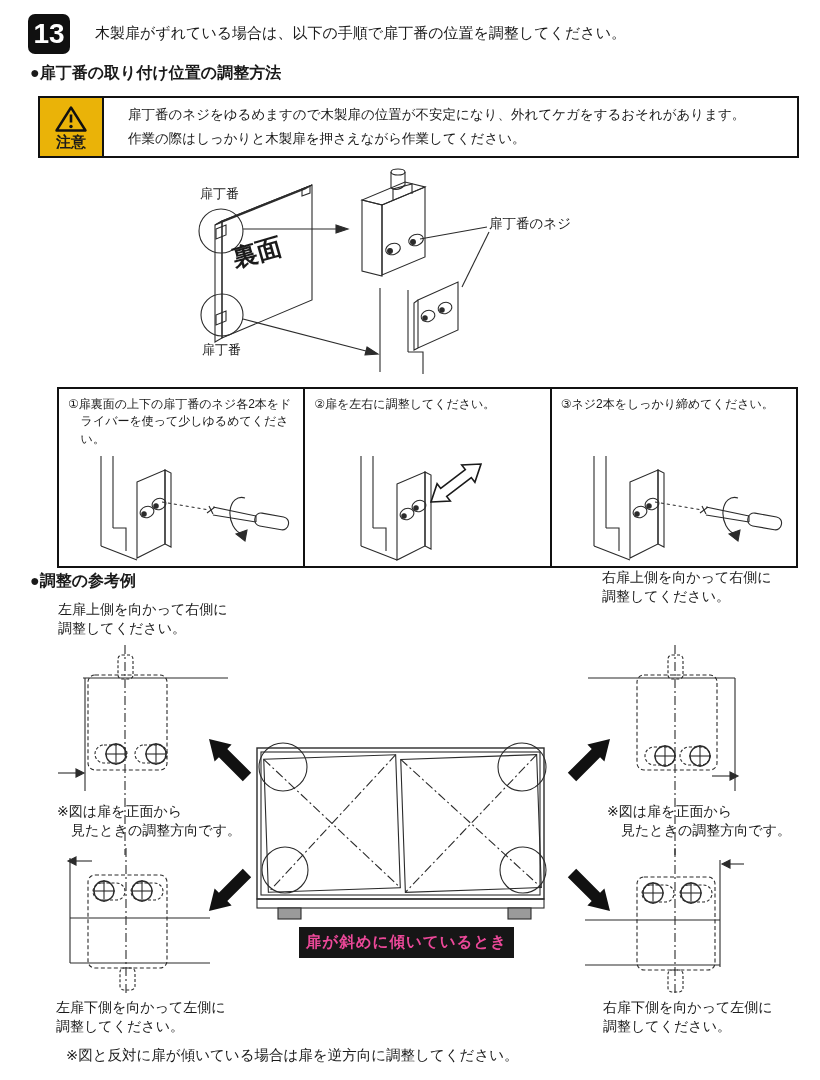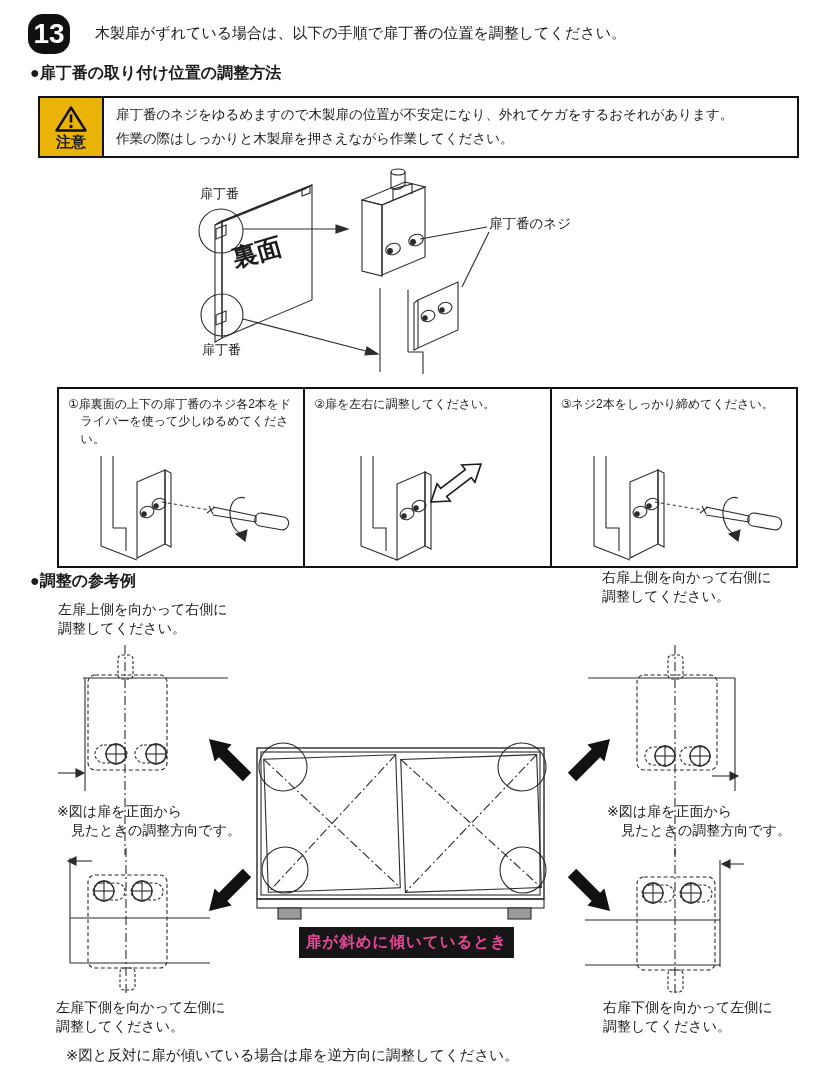--- a/index.html
+++ b/index.html
@@ -1,32 +1,32 @@
 <!DOCTYPE html>
 <html><head>
 <meta charset="utf-8">
 <style>
   html,body{margin:0;padding:0;background:#fff;}
   #page{position:relative;width:820px;height:1080px;background:#ffffff;overflow:hidden;
         font-family:"Liberation Sans","DejaVu Sans",sans-serif;color:#1a1a1a;}
   .abs{position:absolute;}
   .pre{white-space:pre-line;}
   
-  #step-badge{left:28px;top:14px;width:42px;height:40px;background:#101010;border-radius:15px;
+  #step-badge{left:28px;top:14px;width:42px;height:40px;background:#101010;border-radius:7px;
       color:#fff;font-weight:bold;font-size:28px;display:flex;align-items:center;justify-content:center;}
   #step-text{left:95px;top:24px;font-size:15px;}
   .section-title{font-weight:bold;font-size:16px;}
   #sec1{left:30px;top:63px;}
   #sec2{left:30px;top:571px;}
   
   #caution{left:38px;top:96px;width:757px;height:58px;border:2px solid #111;display:flex;}
   #caution-cell{width:62px;background:#eab308;border-right:2px solid #111;display:flex;
       flex-direction:column;align-items:center;justify-content:center;}
   #caution-label{font-weight:bold;font-size:15px;line-height:1;margin-top:1px;}
-  #caution-text{flex:1;font-size:13.5px;line-height:1.75;padding:5px 10px 0 12px;}
+  #caution-text{flex:1;font-size:13.5px;line-height:1.75;padding:5px 10px 0 24px;}
   
   .dlabel{font-size:13px;}
   #back-label{left:232px;top:236px;font-size:25px;font-weight:bold;transform:rotate(-16deg);}
   
   #steps{left:57px;top:387px;width:737px;height:177px;border:2px solid #111;display:flex;}
   .step-cell{flex:1;position:relative;border-right:2px solid #111;}
   .step-cell:last-child{border-right:none;}
   .step-txt{font-size:12px;line-height:1.45;padding:7px 6px 0 9px;text-indent:-1.05em;margin-left:1.05em;}
   .step-svg{position:absolute;left:0;bottom:1px;}
   

